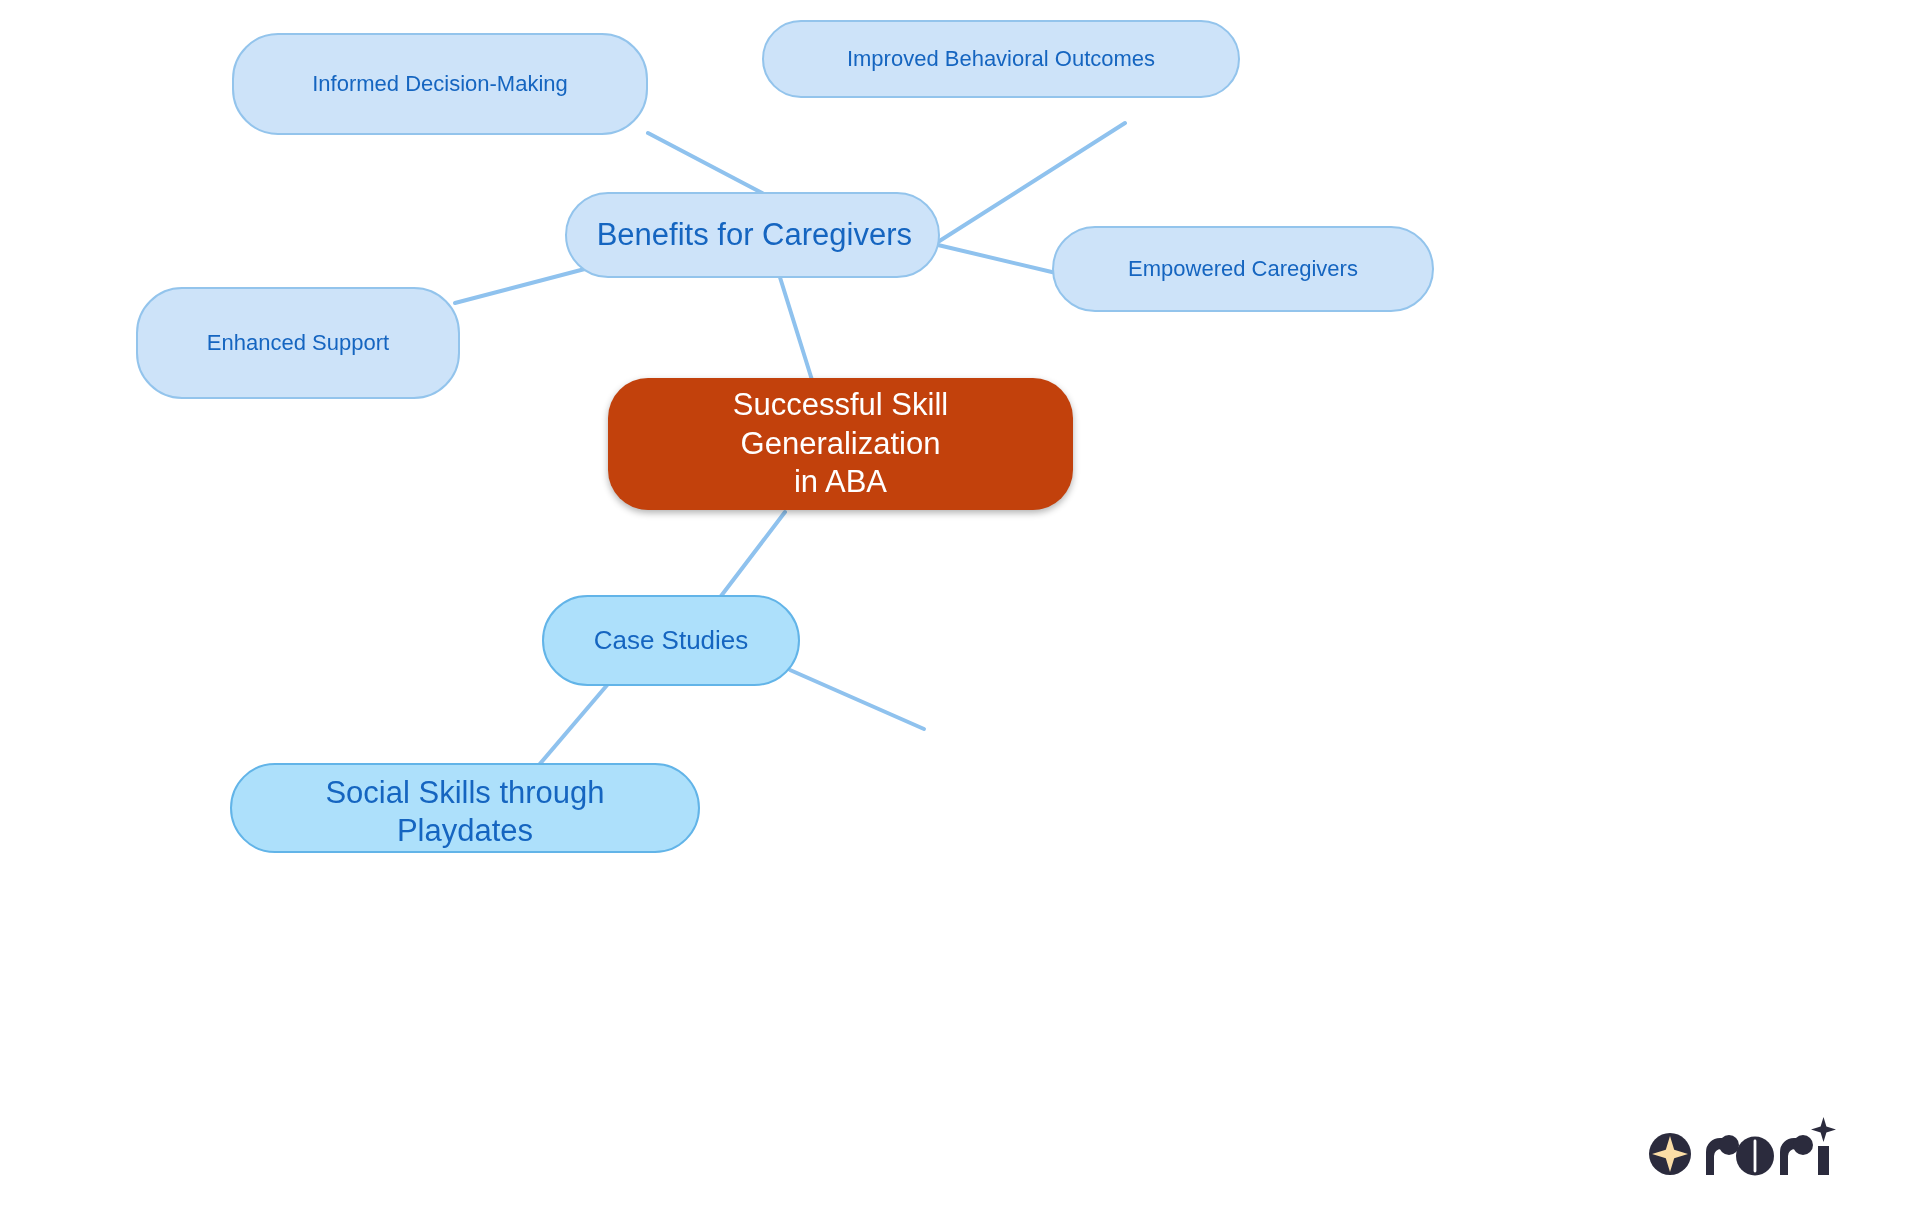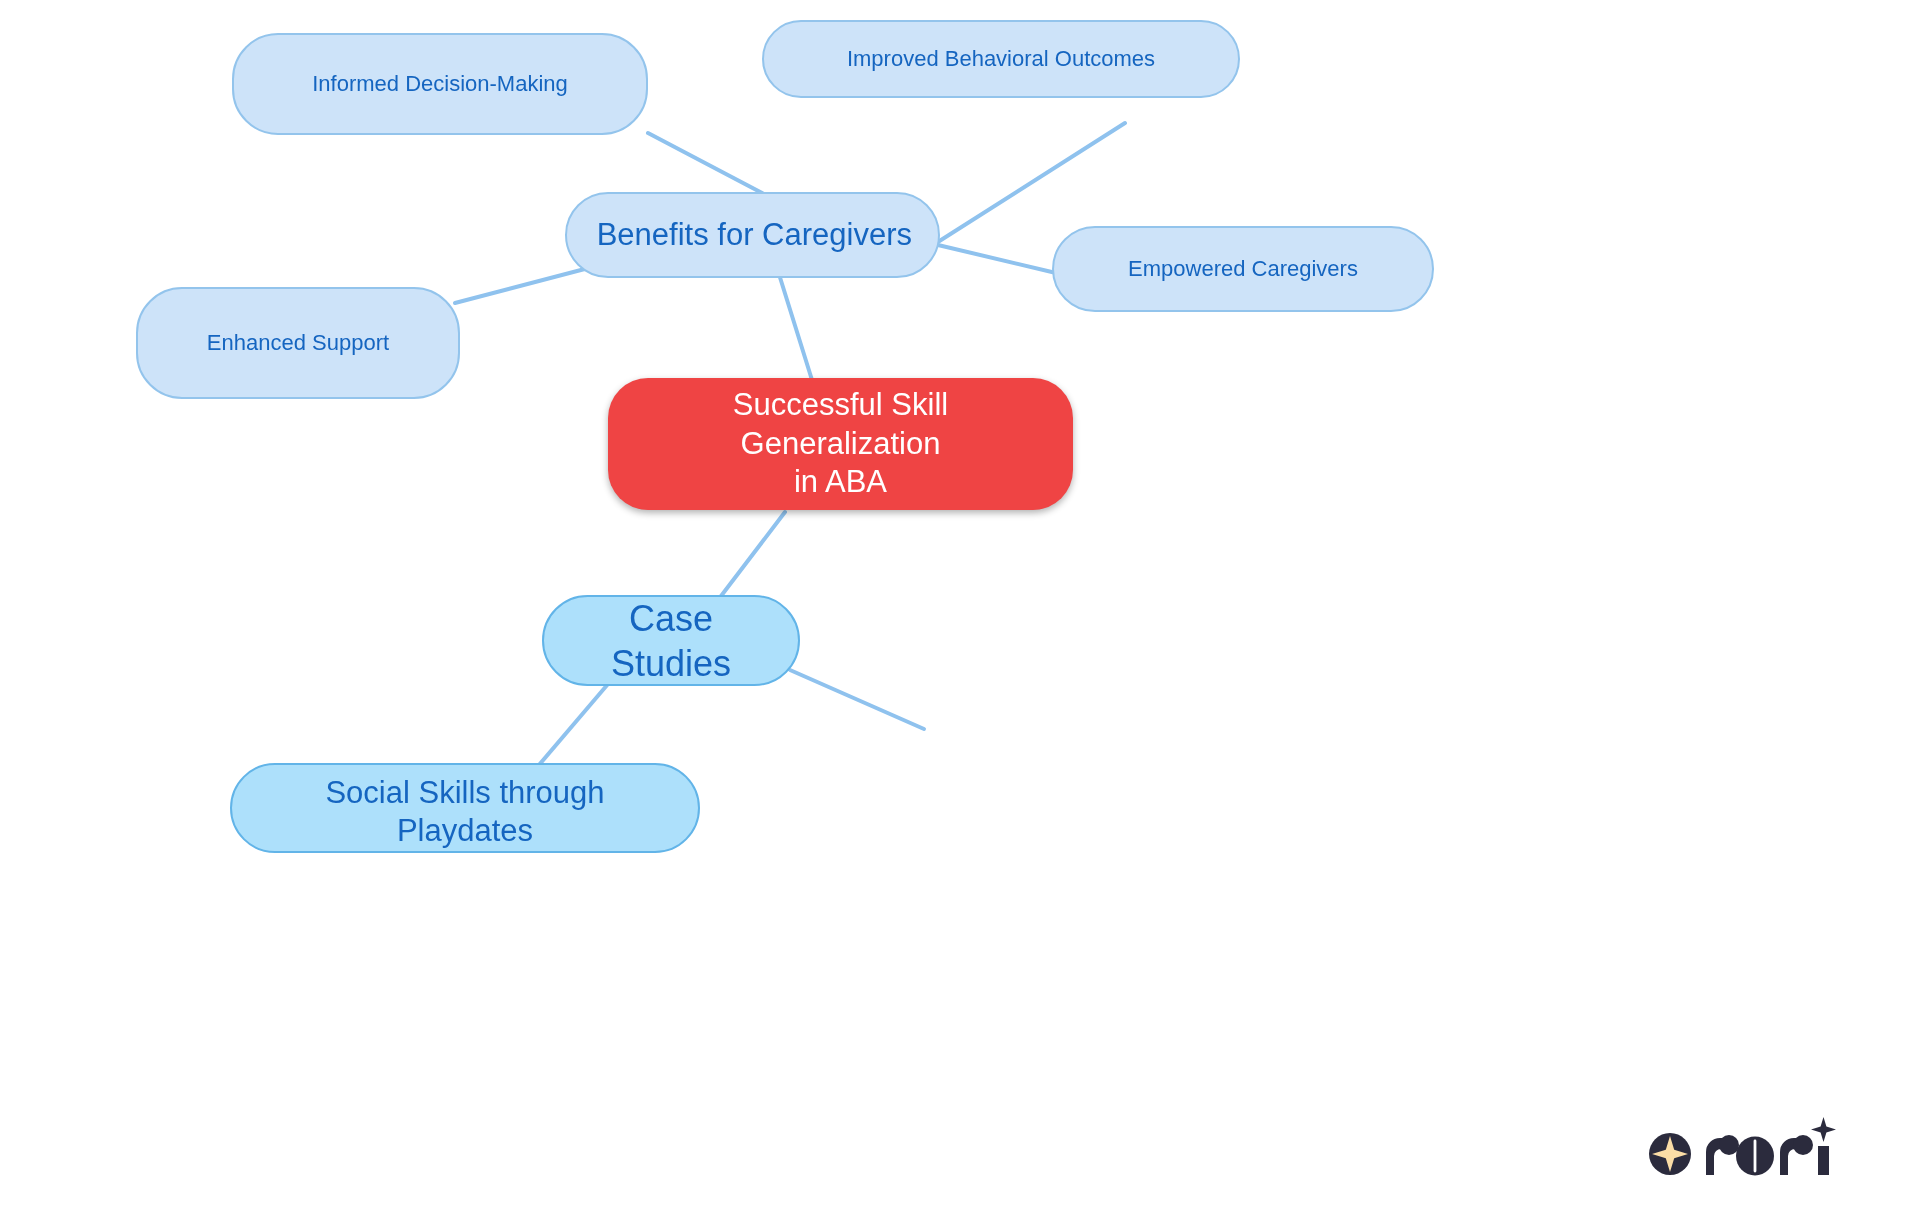--- a/index.html
+++ b/index.html
@@ -61,26 +61,26 @@
     color: #1565c0;
     font-size: 31px;
     font-weight: 400;
     padding: 0 26px;
   }
   .node.branch-b {
     background: #ade0fb;
     border: 2px solid #62b4e8;
     border-radius: 46px;
     color: #1565c0;
-    font-size: 36px;
+    font-size: 26px;
     font-weight: 400;
     padding: 0 26px;
   }
   .node.root {
-    background: #ef4444;
+    background: #c2410c;
     border: none;
     border-radius: 40px;
     color: #ffffff;
     font-size: 31px;
     font-weight: 400;
     padding: 0 30px;
     box-shadow: 0 3px 7px rgba(0,0,0,0.30);
   }
   #logo {
     position: absolute;

